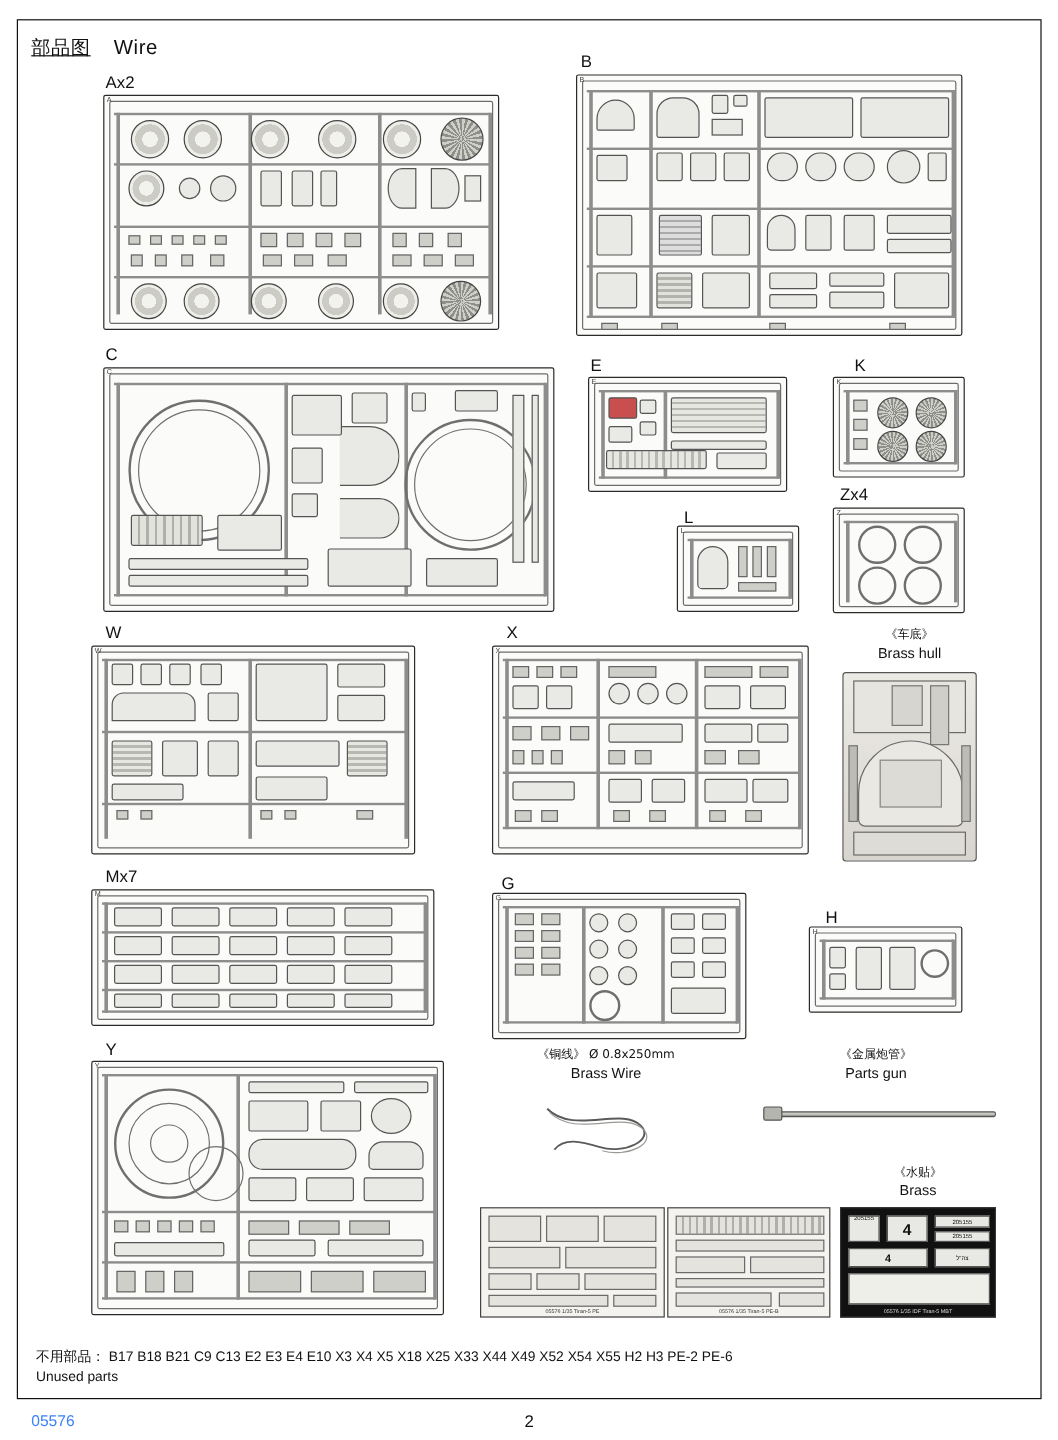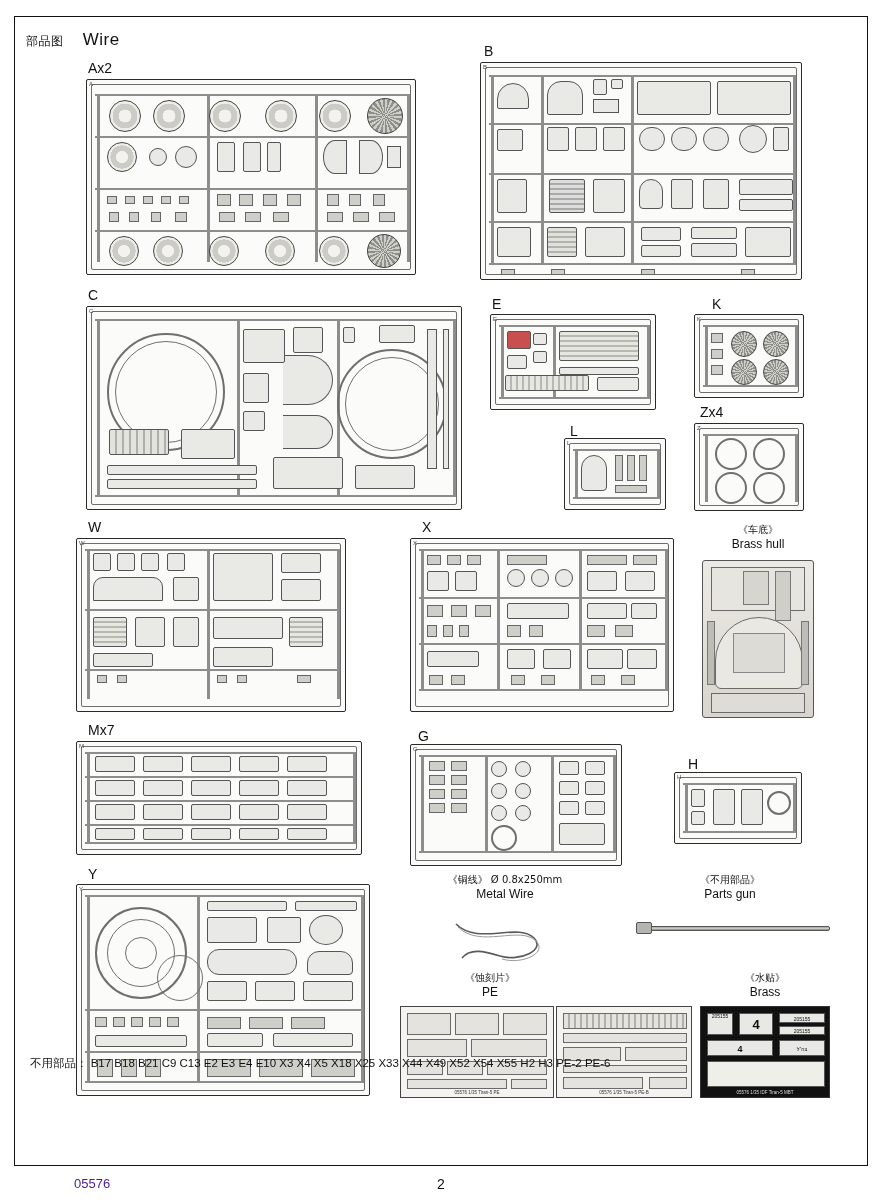--- a/index.html
+++ b/index.html
@@ -50,36 +50,35 @@
     width: 854px; height: 1150px;
     border: 1px solid #111;
   }
   #header {
     position: absolute;
     left: 26px; top: 30px;
     font-size: 17px;
     color: #111;
     letter-spacing: .5px;
   }
-  #header .cn { font-family: "DejaVu Sans", sans-serif; font-size: 12px; }
+  #header .cn { font-family: "DejaVu Sans", sans-serif; font-size: 16px; text-decoration: underline; }
   #header .en { margin-left: 14px; font-size: 17px; }
 
   #pagenum {
     position: absolute;
     left: 0; right: 0; top: 1176px;
     text-align: center;
     font-size: 14px;
     color: #111;
   }
   #partno {
     position: absolute;
     left: 26px; top: 1176px;
     font-size: 13px;
-    color: #4c1d95;
-    margin-left: 48px;
+    color: #3b82f6;
   }
 
   
   .sprue {
     position: absolute;
     border: 1px solid #2a2a2a;
     background: #fbfbf9;
     border-radius: 2px;
     overflow: hidden;
   }
@@ -197,21 +196,21 @@
   .metal-gun {
     position: absolute;
     height: 5px;
     background: linear-gradient(180deg, #9a9a94 0%, #d9d9d3 40%, #86867f 100%);
     border: 1px solid #555;
     border-radius: 2px;
   }
 
   #unused {
     position: absolute;
-    left: 30px; top: 1055px;
+    left: 30px; top: 1122px;
     width: 800px;
     font-size: 11.5px;
     color: #111;
     line-height: 1.45;
   }
   #unused .cnlabel { font-family: "DejaVu Sans", sans-serif; }
 </style>
 </head>
 <body>
 
@@ -662,38 +661,34 @@
     <div class="tiny" style="left:20px; top:174px; width:16px; height:18px;"></div>
     <div class="tiny" style="left:44px; top:174px; width:16px; height:18px;"></div>
     <div class="tiny" style="left:68px; top:174px; width:16px; height:18px;"></div>
     <div class="tiny" style="left:130px; top:174px; width:44px; height:18px;"></div>
     <div class="tiny" style="left:182px; top:174px; width:44px; height:18px;"></div>
     <div class="tiny" style="left:234px; top:174px; width:44px; height:18px;"></div>
   </div>
 
   <div class="caption" style="left:400px; top:874px; width:210px;">
     <span class="cn">《铜线》 Ø 0.8x250mm</span>
-    <span class="en">Metal Wire</span>
+    <span class="en">Brass Wire</span>
   </div>
   <svg class="wire" style="left:448px; top:918px;" width="110" height="48" viewBox="0 0 110 48">
     <path d="M8,6 C30,28 70,4 86,20 C98,32 72,44 52,38 C36,33 22,30 14,40" fill="none" stroke="#5a5a5a" stroke-width="1.6"></path>
     <path d="M10,9 C32,31 72,7 88,23 C100,35 74,47 54,41" fill="none" stroke="#9a9a95" stroke-width="1"></path>
   </svg>
 
   <div class="caption" style="left:640px; top:874px; width:180px;">
-    <span class="cn">《不用部品》</span>
+    <span class="cn">《金属炮管》</span>
     <span class="en">Parts gun</span>
   </div>
   <div class="metal-gun" style="left:640px; top:926px; width:190px;"></div>
   <div style="position:absolute; left:636px; top:922px; width:16px; height:12px; background:#b5b5af; border:1px solid #555; border-radius:2px;"></div>
 
-  <div class="caption" style="left:400px; top:972px; width:180px;">
-    <span class="cn">《蚀刻片》</span>
-    <span class="en">PE</span>
-  </div>
   <div class="pe-sheet" id="pe-sheet" style="left:400px; top:1006px; width:154px; height:92px;">
     <div class="pe-cell" style="left:6px; top:6px; width:44px; height:22px;"></div>
     <div class="pe-cell" style="left:54px; top:6px; width:44px; height:22px;"></div>
     <div class="pe-cell" style="left:102px; top:6px; width:44px; height:22px;"></div>
     <div class="pe-cell" style="left:6px; top:32px; width:60px; height:18px;"></div>
     <div class="pe-cell" style="left:70px; top:32px; width:76px; height:18px;"></div>
     <div class="pe-cell" style="left:6px; top:54px; width:36px; height:14px;"></div>
     <div class="pe-cell" style="left:46px; top:54px; width:36px; height:14px;"></div>
     <div class="pe-cell" style="left:86px; top:54px; width:60px; height:14px;"></div>
     <div class="pe-cell" style="left:6px; top:72px; width:100px; height:10px;"></div>
@@ -725,18 +720,19 @@
     <div class="decal-item" style="left:78px; top:33px; width:46px; height:16px; font-size:5px; line-height:16px;">צה"ל</div>
     <div style="position:absolute; left:6px; top:54px; width:118px; height:26px; background:#efefe9; border:1px solid #555;"></div>
     <div class="pe-foot" style="color:#ddd;">05576 1/35 IDF Tiran-5 MBT</div>
   </div>
 
   <div id="unused">
     <div>
       <span class="cnlabel">不用部品：</span>
       <span>B17 B18 B21 C9 C13 E2 E3 E4 E10 X3 X4 X5 X18 X25 X33 X44 X49 X52 X54 X55 H2 H3 PE-2 PE-6</span>
     </div>
+    <div>Unused parts</div>
   </div>
 
   <div id="partno">05576</div>
   <div id="pagenum">2</div>
 
 </div>
 
 </body></html>

